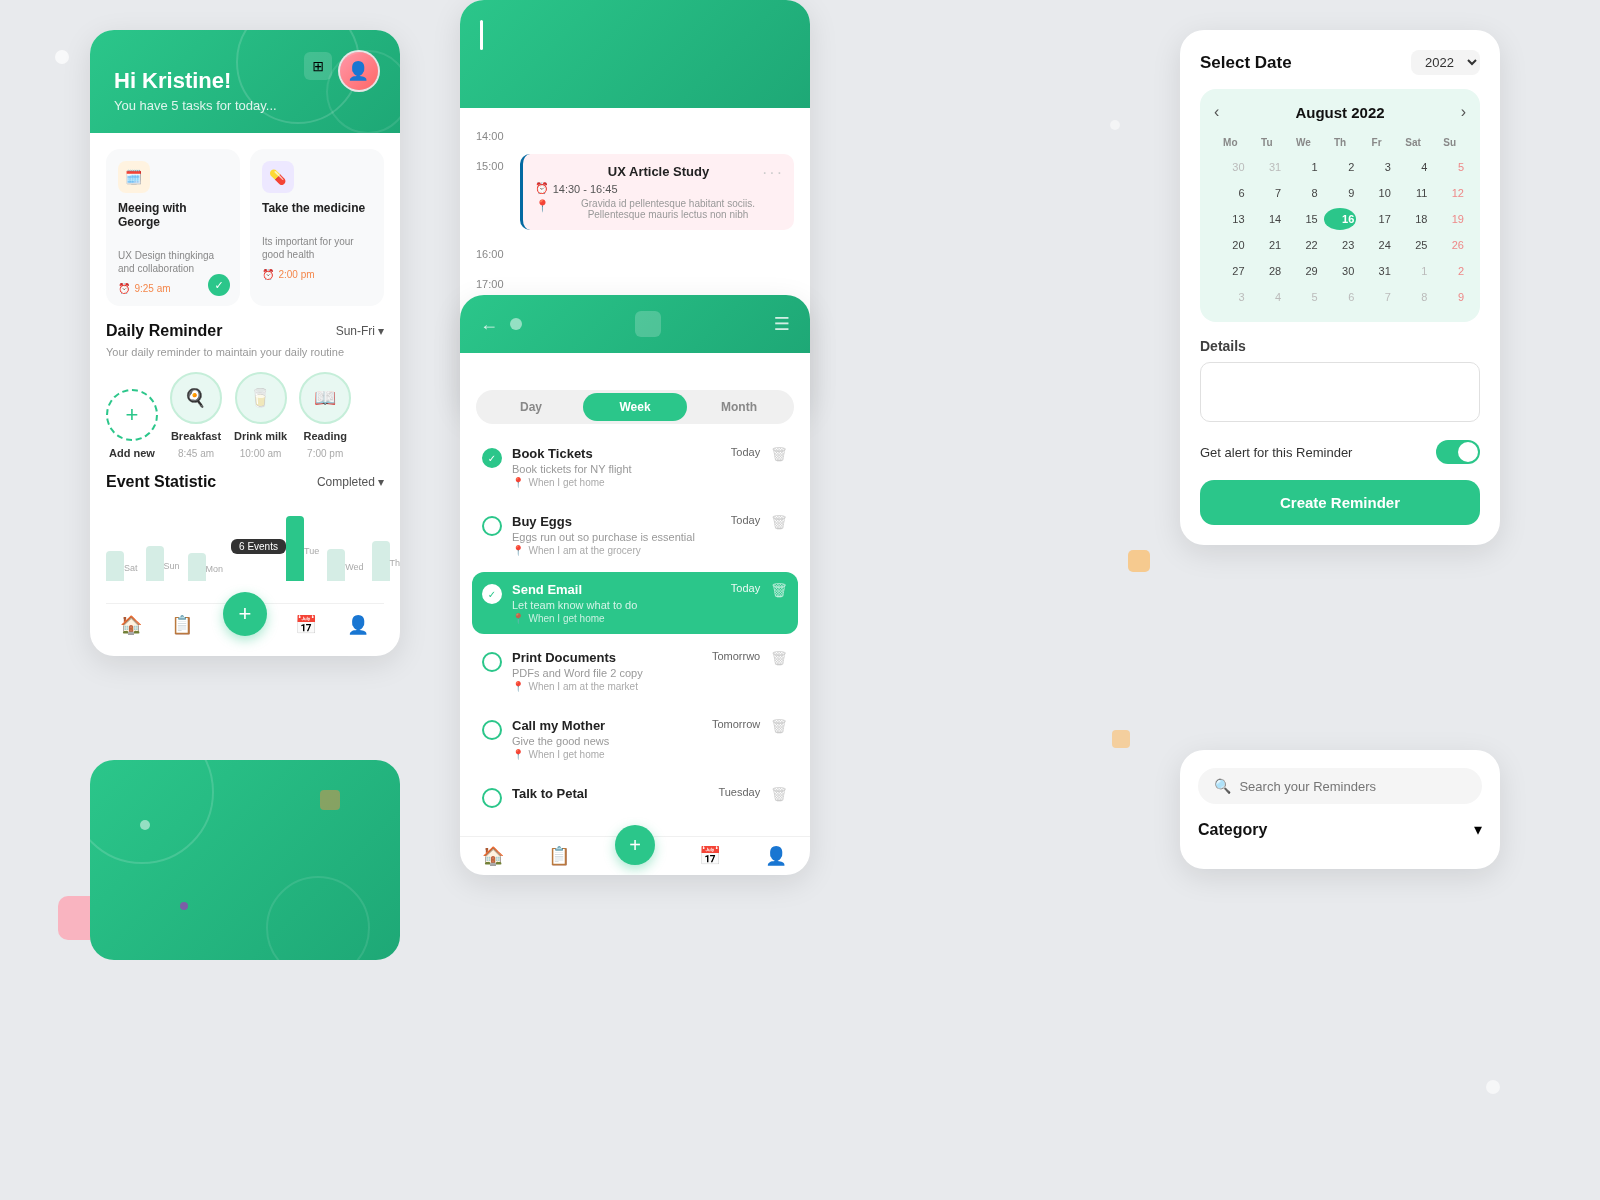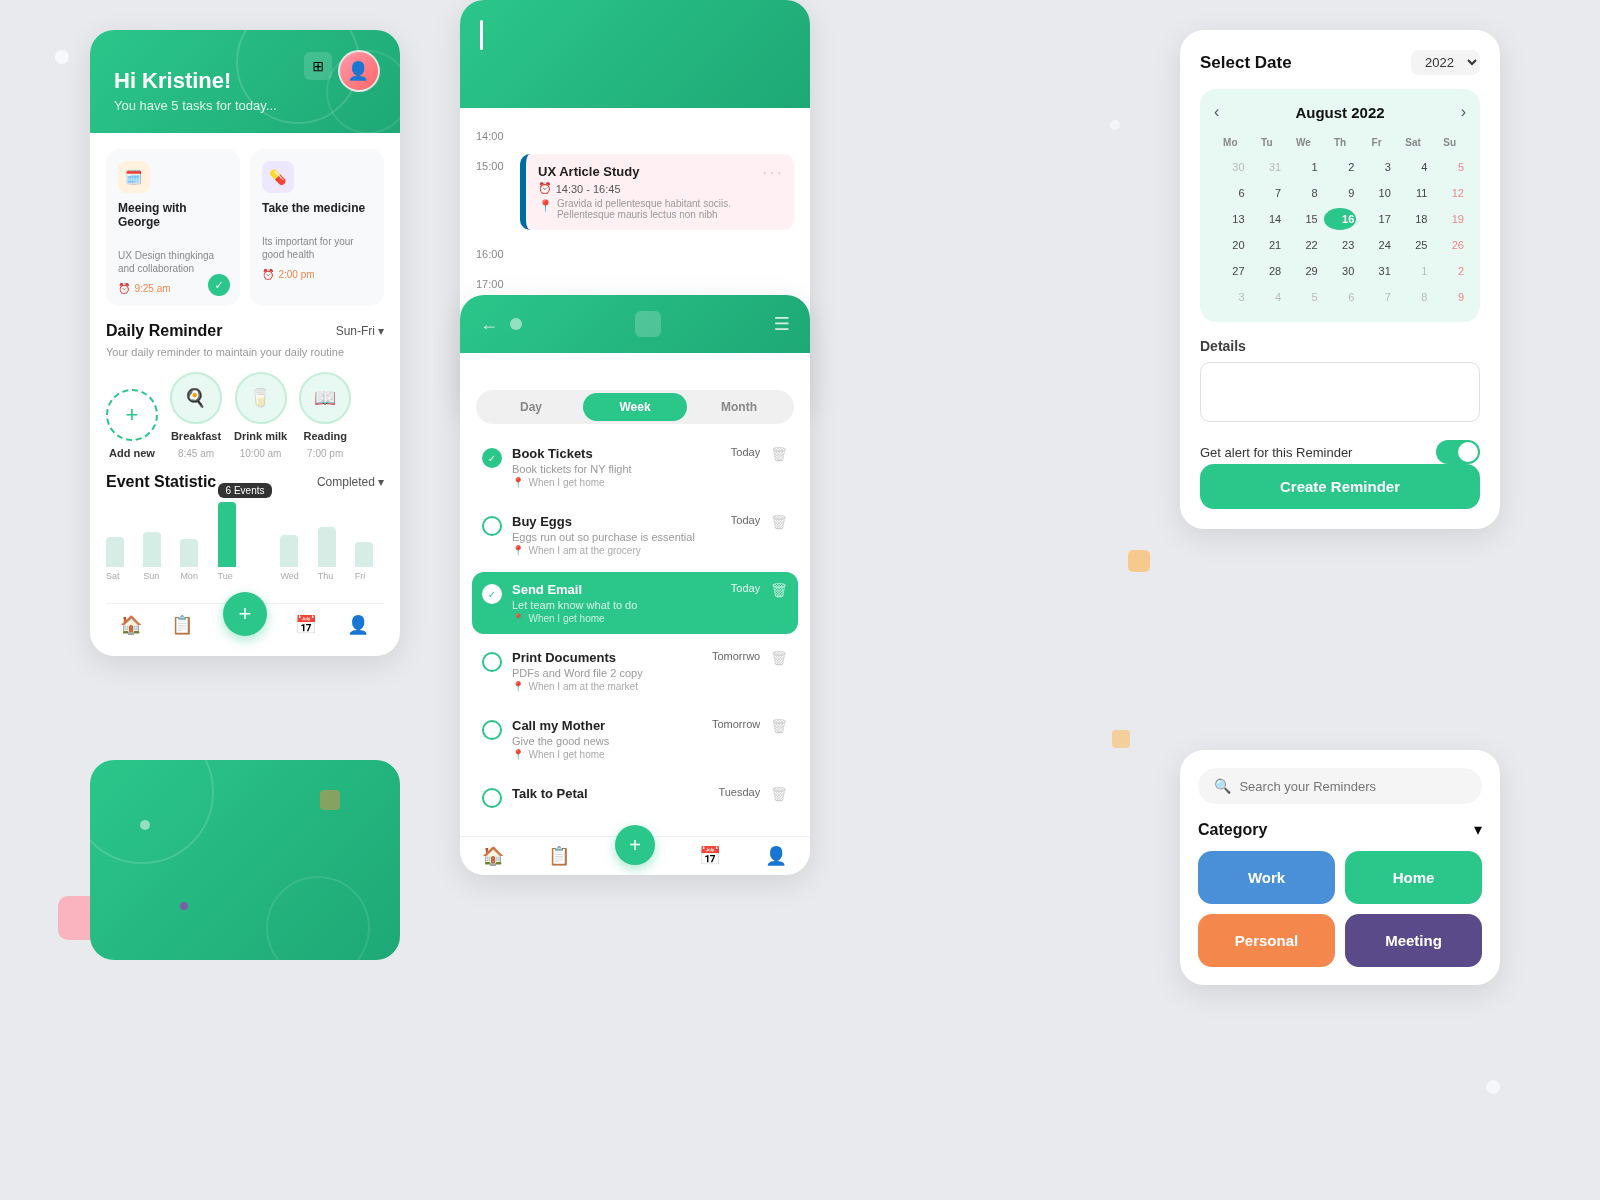--- a/index.html
+++ b/index.html
@@ -200,22 +200,22 @@
     .bar-chart {
       display: flex;
       gap: 8px;
       align-items: flex-end;
       height: 80px;
       position: relative;
       margin: 10px 0 4px;
     }
     .bar-col {
       display: flex;
-      flex-direction: column;
-      align-items: flex-start;
+      flex-direction: row;
+      align-items: center;
       flex: 1;
     }
     .bar-fill {
       border-radius: 4px 4px 0 0;
       width: 18px;
     }
     .bar-label {
       font-size: 9px;
       color: #aaa;
       margin-top: 4px;
@@ -278,21 +278,22 @@
       padding-top: 6px;
     }
     .event-card {
       flex: 1;
       border-radius: 10px;
       padding: 10px 12px;
       position: relative;
     }
     .event-card-pink {
       background: #fff0f3;
-      border-left: 6px solid #0369a1;
+      border-left: 3px solid #0369a1;
+      text-align: center;
     }
     .event-card-blue {
       background: #f0f4ff;
       border-left: 3px solid #88f;
     }
     .event-card-title {
       font-size: 13px;
       font-weight: 700;
       color: #222;
     }
@@ -543,21 +544,21 @@
       border: 1.5px solid #e8e8e8;
       border-radius: 10px;
       padding: 8px 10px;
       font-size: 11px;
       color: #666;
     }
     .alert-row {
       display: flex;
       justify-content: space-between;
       align-items: center;
-      margin-bottom: 0;
+      margin-bottom: 16px;
     }
     .alert-label { font-size: 13px; color: #333; }
     .toggle-switch {
       width: 44px; height: 24px;
       background: #2bc68a;
       border-radius: 12px;
       position: relative;
     }
     .toggle-knob {
       position: absolute;
@@ -1057,25 +1058,19 @@
   <div class="search-box">
     <span class="search-icon">🔍</span>
     <input class="search-input" type="text" placeholder="Search your Reminders" style="">
   </div>
 
   <div class="category-header">
     <span class="category-title">Category</span>
     <span>▾</span>
   </div>
 
-  <div class="category-grid">
-    <div class="cat-btn cat-work">Work</div>
-    <div class="cat-btn cat-home">Home</div>
-    <div class="cat-btn cat-personal">Personal</div>
-    <div class="cat-btn cat-meeting">Meeting</div>
-  </div>
 </div>
 
 <div class="panel-6">
   <div class="panel-6-dot1"></div>
   <div class="panel-6-dot2"></div>
   <div class="panel-6-square"></div>
 </div>
 
 </body></html>

